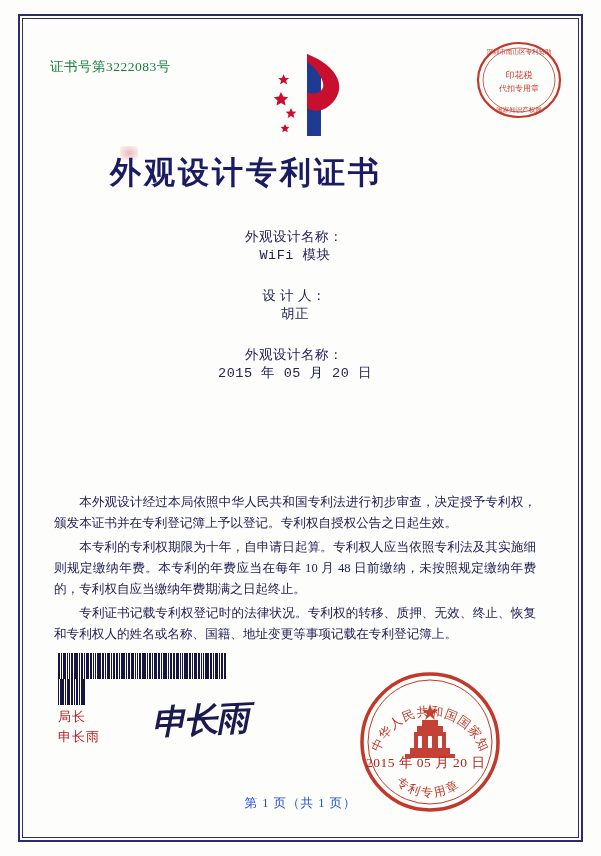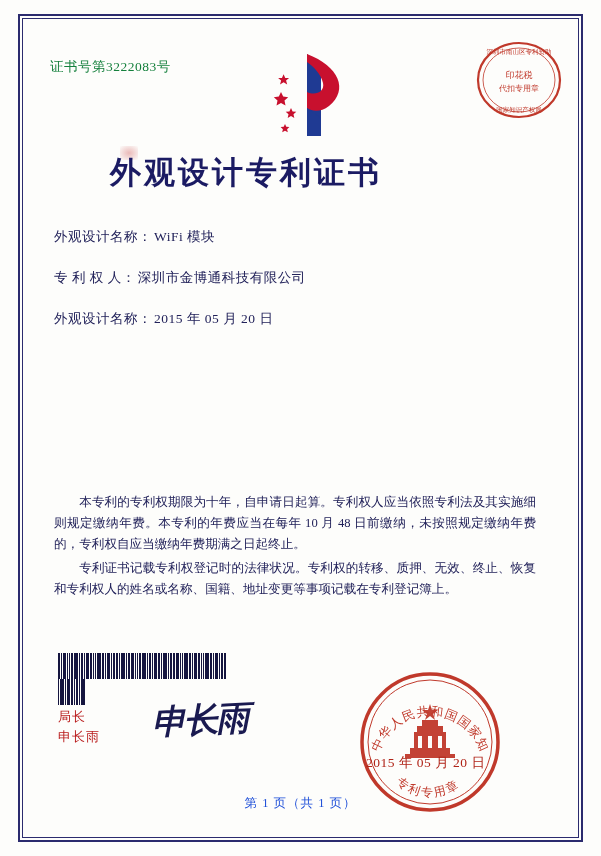--- a/index.html
+++ b/index.html
@@ -83,32 +83,34 @@
 
   
   .fields {
     position: absolute;
     left: 54px;
     top: 228px;
     width: 480px;
   }
   .field-row {
     display: flex;
-    align-items: flex-end;
+    align-items: center;
     margin-bottom: 23px;
     font-size: 13.5px;
     color: #22225a;
+    flex-direction: column;
   }
   .field-label {
     white-space: nowrap;
     letter-spacing: 0.5px;
   }
   .field-value {
     margin-left: 2px;
     letter-spacing: 0.5px;
+    font-family: Liberation Mono, monospace;
   }
 
   
   .body-text {
     position: absolute;
     left: 54px;
     top: 492px;
     width: 482px;
     font-size: 12.6px;
     line-height: 21px;
@@ -241,30 +243,31 @@
   <div class="faint-mark"></div>
 
   <div class="doc-title">外观设计专利证书</div>
 
   <div class="fields">
     <div class="field-row">
       <span class="field-label">外观设计名称：</span>
       <span class="field-value">WiFi 模块</span>
     </div>
     <div class="field-row">
-      <span class="field-label">专  利  权  人：</span>
-      <span class="field-value">深圳市金博通科技有限公司</span>
+      <span class="field-label">设  计  人：</span>
+      <span class="field-value">胡正</span>
     </div>
     <div class="field-row">
       <span class="field-label">外观设计名称：</span>
       <span class="field-value">2015 年 05 月 20 日</span>
     </div>
   </div>
 
   <div class="body-text">
+    <p>本外观设计经过本局依照中华人民共和国专利法进行初步审查，决定授予专利权，颁发本证书并在专利登记簿上予以登记。专利权自授权公告之日起生效。</p>
     <p>本专利的专利权期限为十年，自申请日起算。专利权人应当依照专利法及其实施细则规定缴纳年费。本专利的年费应当在每年 10 月 48 日前缴纳，未按照规定缴纳年费的，专利权自应当缴纳年费期满之日起终止。</p>
     <p>专利证书记载专利权登记时的法律状况。专利权的转移、质押、无效、终止、恢复和专利权人的姓名或名称、国籍、地址变更等事项记载在专利登记簿上。</p>
   </div>
 
   <div class="barcode">
     <i style="width:2px"></i><i style="width:1px"></i><i style="width:3px"></i><i style="width:1px"></i><i style="width:1px"></i><i style="width:2px"></i><i style="width:4px"></i><i style="width:1px"></i><i style="width:2px"></i><i style="width:1px"></i><i style="width:3px"></i><i style="width:2px"></i><i style="width:1px"></i><i style="width:1px"></i><i style="width:4px"></i><i style="width:2px"></i><i style="width:1px"></i><i style="width:3px"></i><i style="width:1px"></i><i style="width:2px"></i><i style="width:2px"></i><i style="width:1px"></i><i style="width:4px"></i><i style="width:1px"></i><i style="width:2px"></i><i style="width:3px"></i><i style="width:1px"></i><i style="width:1px"></i><i style="width:2px"></i><i style="width:4px"></i><i style="width:1px"></i><i style="width:2px"></i><i style="width:1px"></i><i style="width:3px"></i><i style="width:2px"></i><i style="width:1px"></i><i style="width:4px"></i><i style="width:1px"></i><i style="width:2px"></i><i style="width:2px"></i><i style="width:3px"></i><i style="width:1px"></i><i style="width:1px"></i><i style="width:4px"></i><i style="width:2px"></i><i style="width:1px"></i><i style="width:3px"></i><i style="width:2px"></i><i style="width:1px"></i><i style="width:1px"></i><i style="width:4px"></i><i style="width:2px"></i><i style="width:1px"></i><i style="width:3px"></i><i style="width:1px"></i><i style="width:2px"></i><i style="width:2px"></i><i style="width:1px"></i><i style="width:4px"></i><i style="width:1px"></i><i style="width:3px"></i><i style="width:2px"></i><i style="width:1px"></i><i style="width:2px"></i><i style="width:1px"></i><i style="width:4px"></i>
   </div>
 
   <div class="sign-block">
     <div>局长</div>

